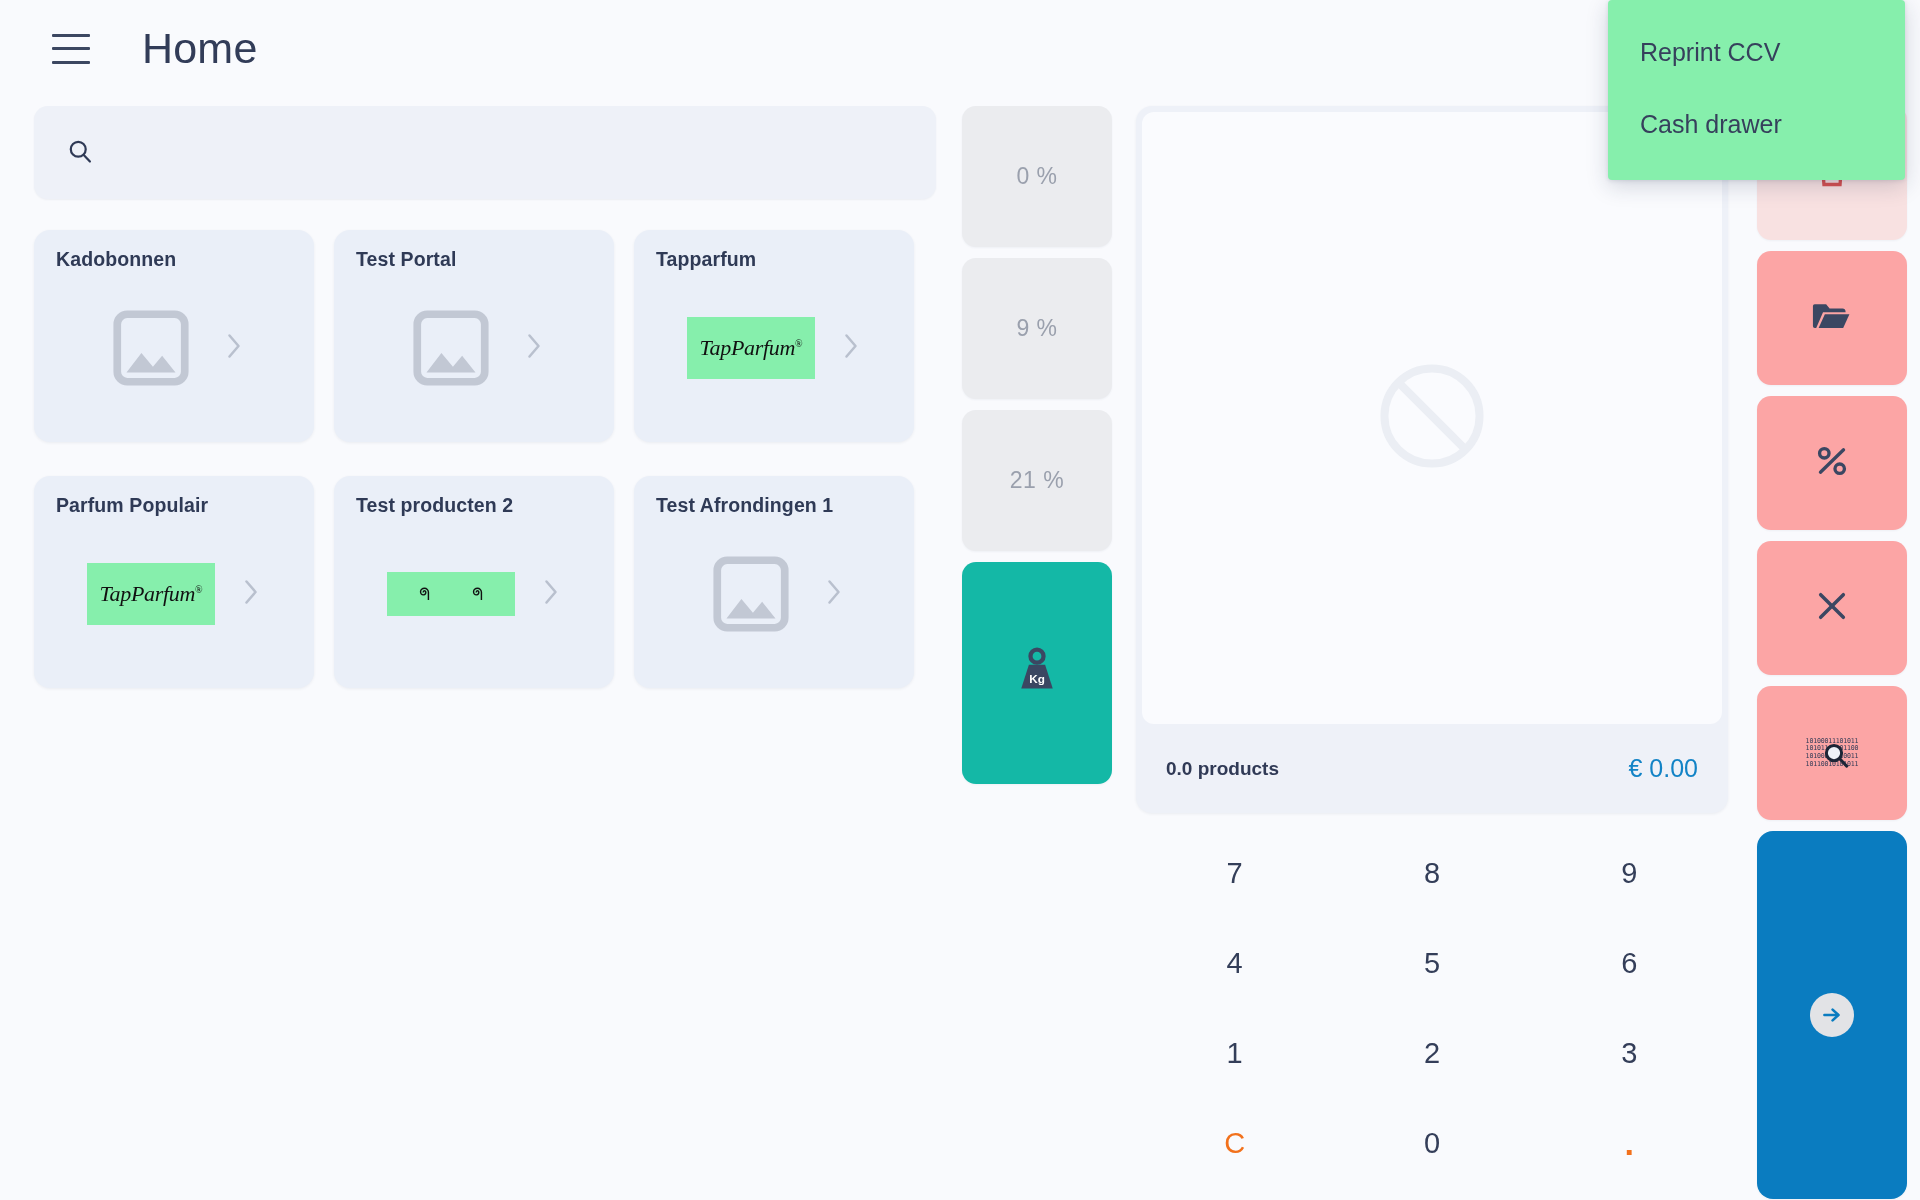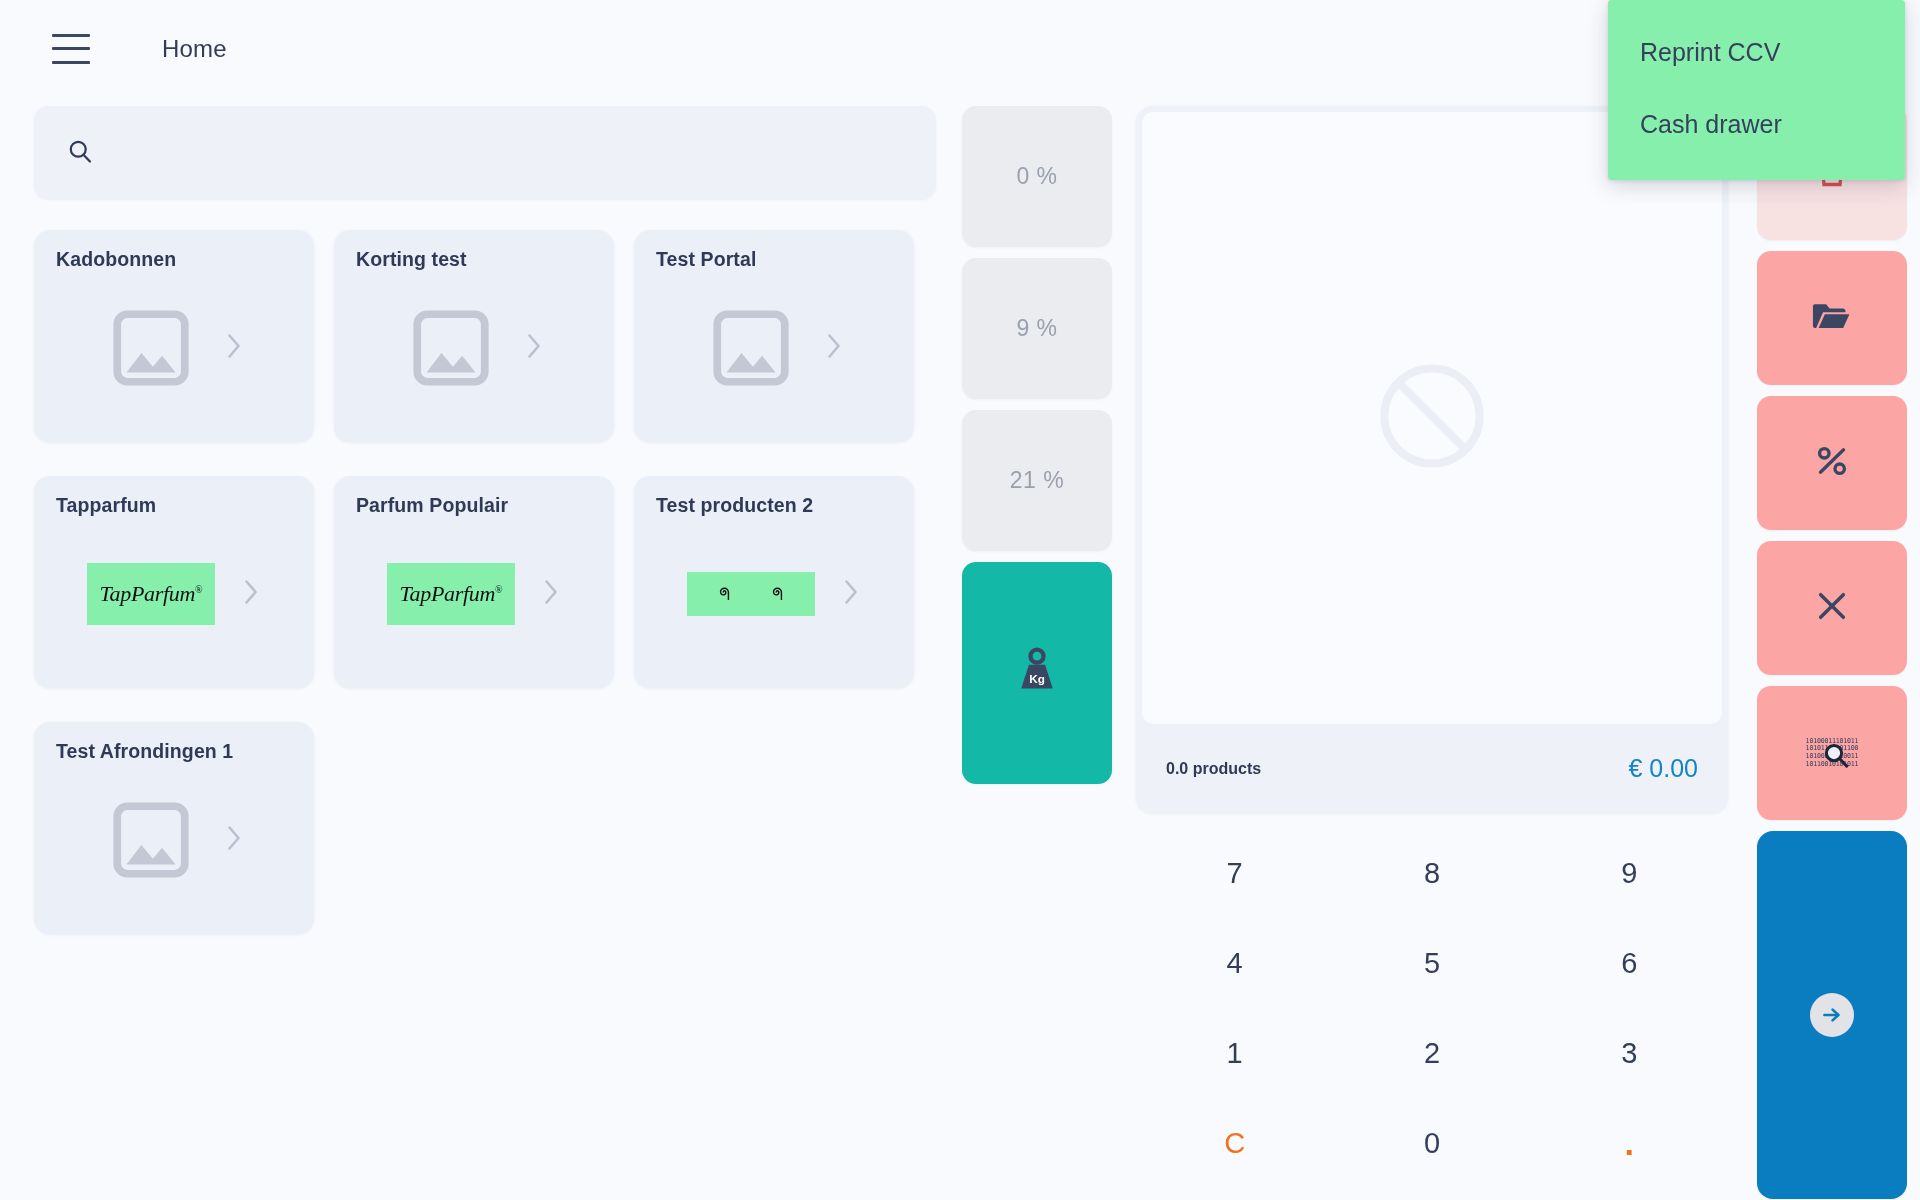--- a/index.html
+++ b/index.html
@@ -36,22 +36,22 @@
     cursor: pointer;
   }
   .hamburger span {
     display: block;
     height: 3px;
     width: 100%;
     background: #3c4761;
     border-radius: 1px;
   }
   .page-title {
-    margin-left: 72px;
-    font-size: 24px;
+    margin-left: 52px;
+    font-size: 43px;
     font-weight: 400;
     color: #323c58;
     letter-spacing: 0.2px;
   }
   .topbar-spacer { flex: 1; }
   .status-icons {
     display: flex;
     align-items: center;
     gap: 43px;
     margin-right: 74px;
@@ -204,21 +204,21 @@
   .cart-footer {
     position: absolute;
     left: 0; right: 0; bottom: 0;
     height: 89px;
     display: flex;
     align-items: center;
     justify-content: space-between;
     padding: 0 30px;
   }
   .cart-count {
-    font-size: 16px;
+    font-size: 19px;
     font-weight: 700;
     color: #303a56;
   }
   .cart-total {
     font-size: 25px;
     font-weight: 400;
     color: #1283c6;
   }
 
   
@@ -367,36 +367,20 @@
         </svg>
       </span>
       <span class="chev">
         <svg width="20" height="30" viewBox="0 0 12 20" fill="none" stroke="#b9c0ce" stroke-width="1.7" stroke-linecap="round" stroke-linejoin="round">
             <polyline points="3,3 9,10 3,17"></polyline>
           </svg>
       </span>
     </div>
   </div>
 
-  <div class="card">
-    <div class="card-title">Korting test</div>
-    <div class="card-body">
-      <span class="thumb-placeholder">
-        <svg width="94" height="92" viewBox="0 0 24 24" fill="none" stroke="#c2c8d4" stroke-width="2">
-          <rect x="3.2" y="3.2" width="17.6" height="17.6" rx="2.6"></rect>
-          <path d="M5.6 18.4l3.9-5.1 3 3.6 2.4-2.9 3.5 4.4z" fill="#c2c8d4" stroke="none"></path>
-        </svg>
-      </span>
-      <span class="chev">
-        <svg width="20" height="30" viewBox="0 0 12 20" fill="none" stroke="#b9c0ce" stroke-width="1.7" stroke-linecap="round" stroke-linejoin="round">
-            <polyline points="3,3 9,10 3,17"></polyline>
-          </svg>
-      </span>
-    </div>
-  </div>
 
   <div class="card">
     <div class="card-title">Test Portal</div>
     <div class="card-body">
       <span class="thumb-placeholder">
         <svg width="94" height="92" viewBox="0 0 24 24" fill="none" stroke="#c2c8d4" stroke-width="2">
           <rect x="3.2" y="3.2" width="17.6" height="17.6" rx="2.6"></rect>
           <path d="M5.6 18.4l3.9-5.1 3 3.6 2.4-2.9 3.5 4.4z" fill="#c2c8d4" stroke="none"></path>
         </svg>
       </span>

